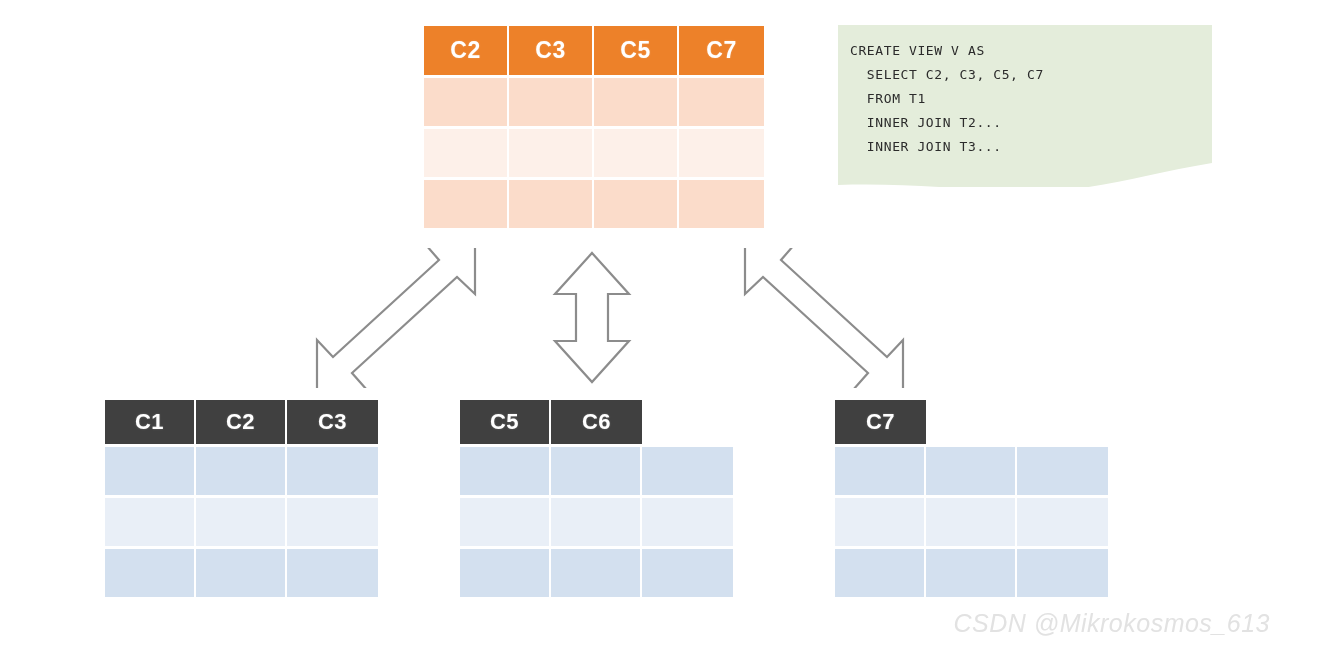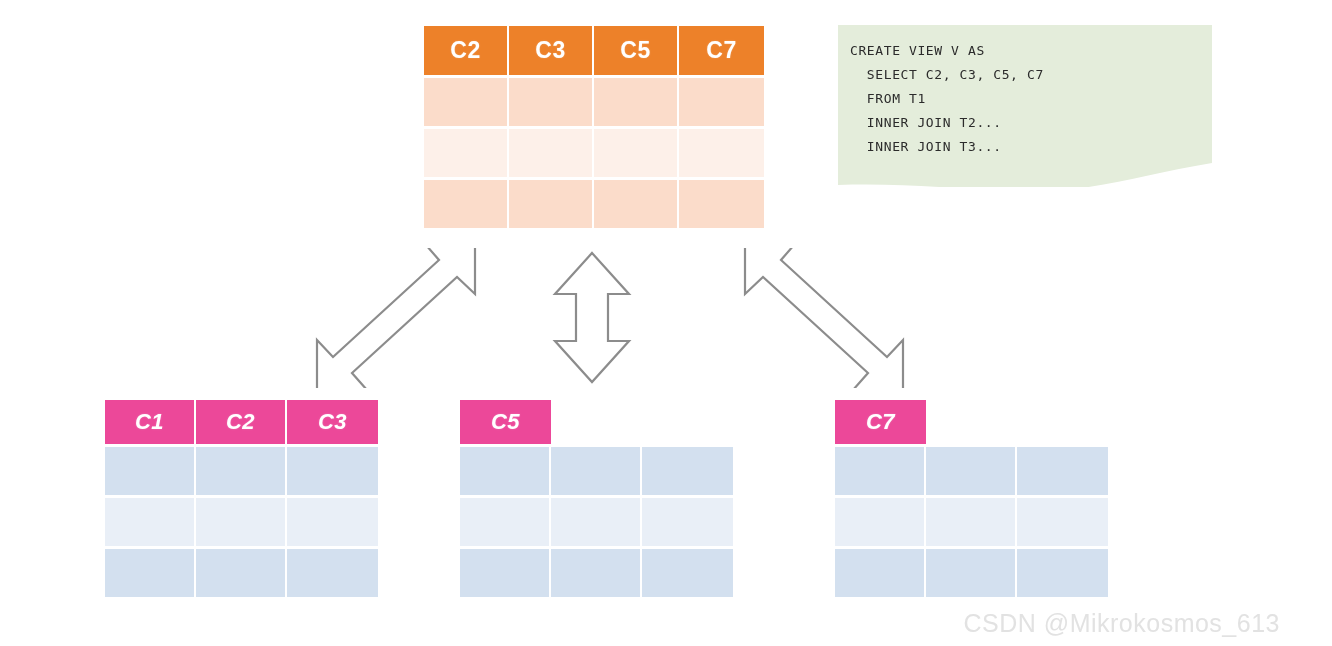--- a/index.html
+++ b/index.html
@@ -65,23 +65,22 @@
   }
   .view-table .tbl-body-row { margin-top: 3px; }
   .view-table .td-cell { width: 85px; height: 48px; }
   .view-table .row-a .td-cell { background: #FBDCCA; }
   .view-table .row-b .td-cell { background: #FDF0E9; }
 
   
   .base-table .th-cell {
     width: 91px;
     height: 44px;
-    background: #ec4899;
+    background: #404040;
     font-size: 22px;
-    font-style: italic;
   }
   .base-table .tbl-body-row { margin-top: 3px; }
   .base-table .td-cell { width: 91px; height: 48px; }
   .base-table .row-a .td-cell { background: #D3E0EF; }
   .base-table .row-b .td-cell { background: #E9EFF7; }
 
   .table-t1 { left: 105px; top: 400px; }
   .table-t2 { left: 460px; top: 400px; }
   .table-t3 { left: 835px; top: 400px; }
 
@@ -113,26 +112,27 @@
   }
 
   
   .arrow {
     position: absolute;
   }
 
   
   .watermark {
     position: absolute;
-    right: 20px;
+    right: 30px;
     bottom: 8px;
     font-size: 25px;
     color: #E2E2E2;
     letter-spacing: 0.5px;
     white-space: nowrap;
+    font-style: italic;
   }
 </style>
 </head>
 <body>
 
 <div id="canvas">
 
   <div class="db-table view-table">
     <div class="tbl-header-row">
       <div class="th-cell">C2</div>
@@ -202,20 +202,21 @@
     <div class="tbl-body-row row-a">
       <div class="td-cell"></div>
       <div class="td-cell"></div>
       <div class="td-cell"></div>
     </div>
   </div>
 
   <div class="db-table base-table table-t2">
     <div class="tbl-header-row">
       <div class="th-cell">C5</div>
+      <div class="th-cell">C6</div>
     </div>
     <div class="tbl-body-row row-a">
       <div class="td-cell"></div>
       <div class="td-cell"></div>
       <div class="td-cell"></div>
     </div>
     <div class="tbl-body-row row-b">
       <div class="td-cell"></div>
       <div class="td-cell"></div>
       <div class="td-cell"></div>

